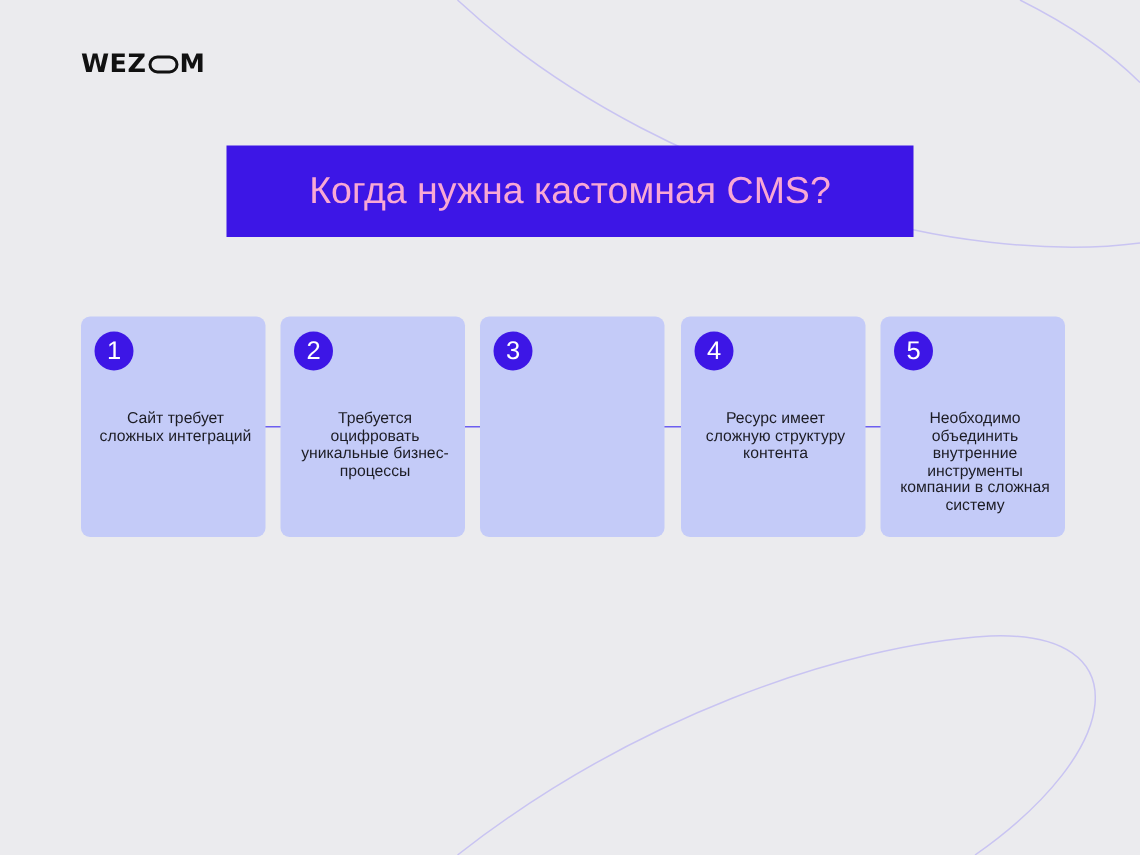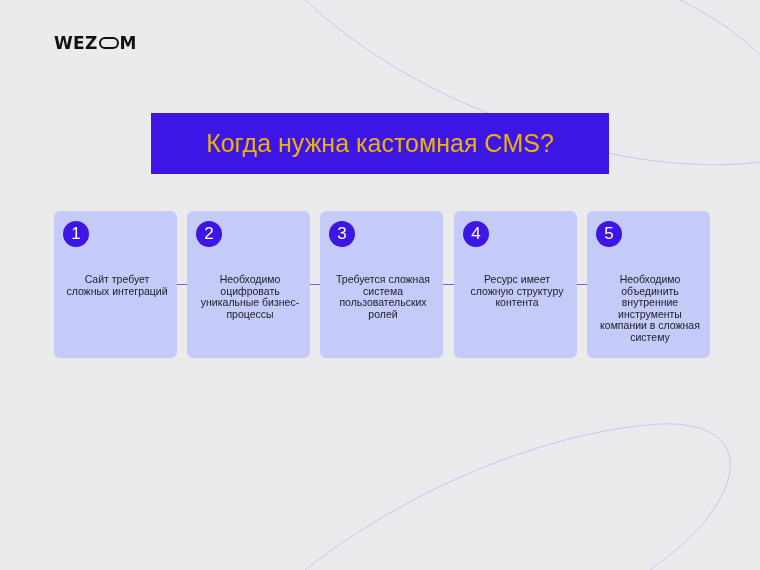--- a/index.html
+++ b/index.html
@@ -16,24 +16,24 @@
       font-weight: bold; font-size: 17px; letter-spacing: 0.3px;
       color: #111111;
       display: flex; align-items: center; justify-content: flex-end;
     }
     .logo .o-shape {
       display: inline-block; width: 20px; height: 12px;
       border: 2.4px solid #111; border-radius: 7px; box-sizing: border-box;
       margin: 0 1px;
     }
     .title-box {
-      position: absolute; left: 151px; top: 113px; width: 458px; height: 61px;
+      position: absolute; left: 151px; top: 97px; width: 458px; height: 61px;
       background: #3d16e6;
       display: flex; align-items: center; justify-content: center;
-      color: #eab308; font-size: 25px;
+      color: #f9a8d4; font-size: 25px;
       box-sizing: border-box;
     }
     .connector {
       position: absolute; top: 284px; left: 170px; width: 420px; height: 1px;
       background: #6d5ff0;
     }
     .cards { position: absolute; left: 54px; top: 211px; }
     .card {
       position: absolute; top: 0; width: 123px; height: 147px;
       background: #c4cbf8; border-radius: 6px;
@@ -72,25 +72,24 @@
 
 <div class="connector"></div>
 
 <div class="cards">
   <div class="card" style="left:0px">
     <div class="num">1</div>
     <div class="text">Сайт требует сложных интеграций</div>
   </div>
   <div class="card" style="left:133px">
     <div class="num">2</div>
-    <div class="text">Необходимо оцифровать уникальные бизнес-процессы</div>
+    <div class="text">Требуется оцифровать уникальные бизнес-процессы</div>
   </div>
   <div class="card" style="left:266px">
     <div class="num">3</div>
-    <div class="text">Требуется сложная система пользовательских ролей</div>
   </div>
   <div class="card" style="left:400px">
     <div class="num">4</div>
     <div class="text">Ресурс имеет сложную структуру контента</div>
   </div>
   <div class="card" style="left:533px">
     <div class="num">5</div>
     <div class="text">Необходимо объединить внутренние инструменты компании в сложная систему</div>
   </div>
 </div>

